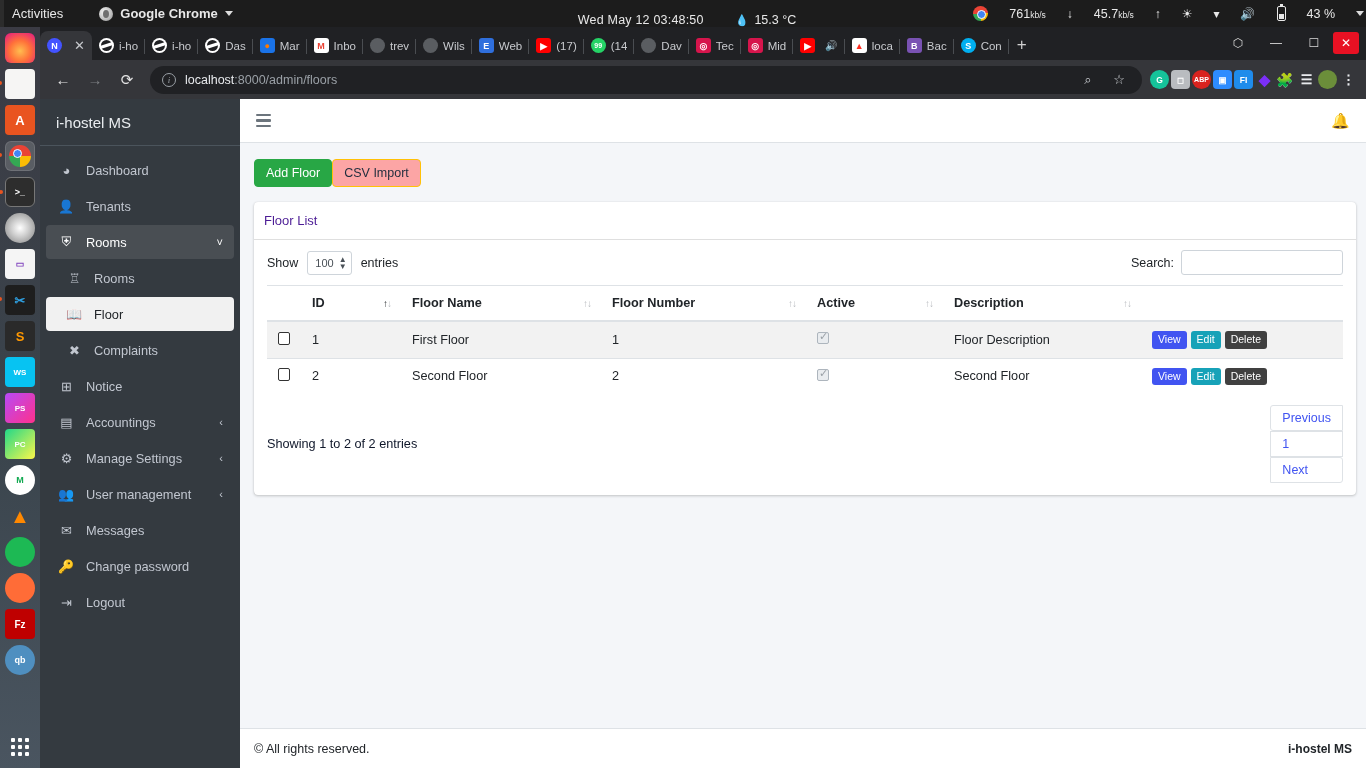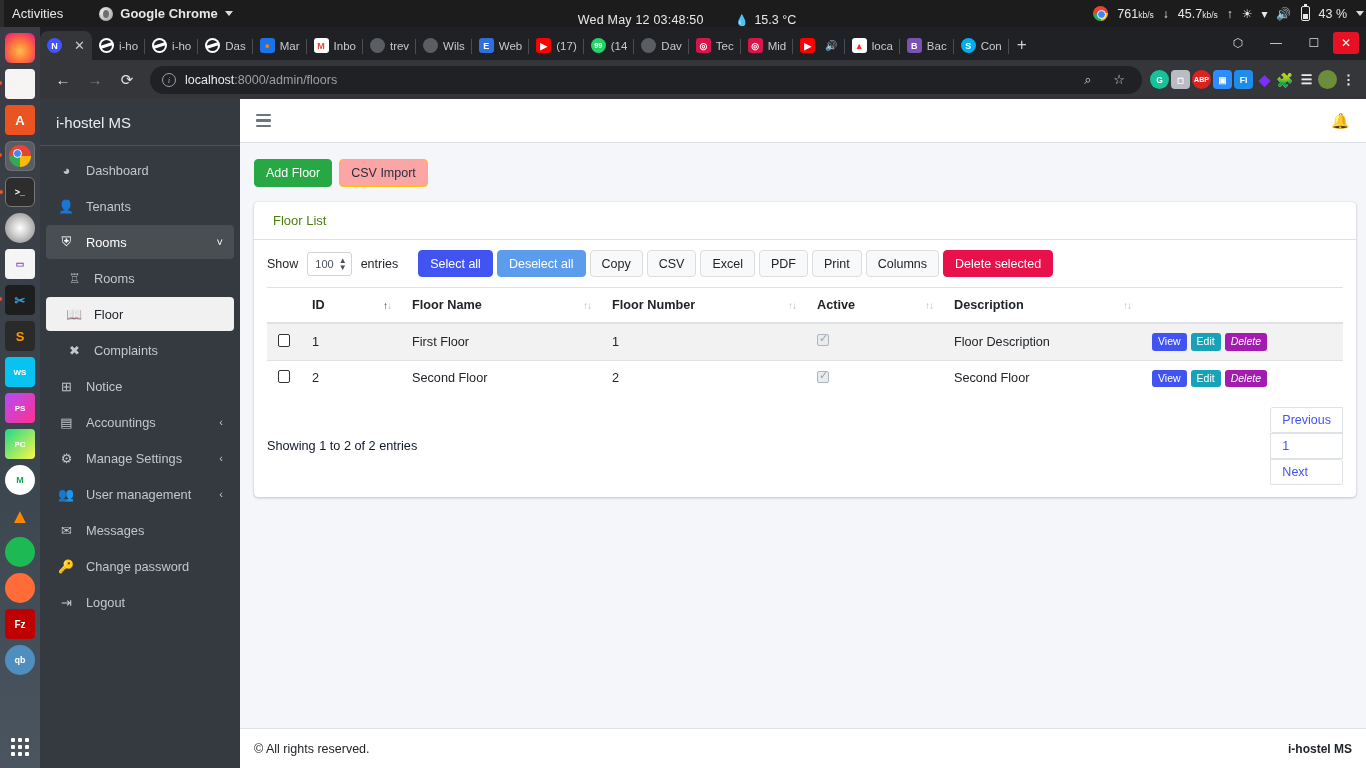--- a/index.html
+++ b/index.html
@@ -32,21 +32,21 @@
   .caret-down { width: 0; height: 0; border-left: 4px solid transparent; border-right: 4px solid transparent; border-top: 5px solid #dcdcdc; }
   #gnome-center {
     position: absolute; left: 0; right: 0; top: 0; height: 27px;
     display: flex; align-items: flex-end; justify-content: center; gap: 32px;
     pointer-events: none;
   }
   #gnome-center .clock { font-size: 12.5px; letter-spacing: .2px;}
   #gnome-center .temp { display:flex; align-items:center; gap:5px; font-size: 12.5px;}
   #gnome-right {
     position: absolute; right: 6px; top: 0; height: 27px;
-    display: flex; align-items: center; gap: 9px; font-size: 12.5px;
+    display: flex; align-items: center; gap: 21px; font-size: 12.5px;
   }
   .net-speed { font-size: 12.5px; }
   .net-speed sub { font-size: 8.5px; vertical-align: baseline; }
   .arrow-gl { font-size: 12px; font-weight: bold; }
   .mini-chrome {
     width: 15px; height: 15px; border-radius: 50%;
     background: conic-gradient(#ea4335 0 25%, #fbbc05 25% 50%, #34a853 50% 75%, #ea4335 75% 100%);
     position: relative;
   }
   .mini-chrome::after { content:""; position:absolute; left:4px; top:4px; width:7px; height:7px; border-radius:50%; background:#4285f4; border:1px solid #fff;}
@@ -174,21 +174,21 @@
     height: 28px; padding: 0 11px; border-radius: 4px; font-size: 12.5px;
     color: #fff; border: 1px solid transparent; white-space: nowrap;
   }
   .btn-success { background: #28a745; border-color: #28a745; }
   .btn-warning { background: #fca5a5; border-color: #ffc107; color: #1f2d3d; }
   .card {
     background: #fff; border-radius: 4px; box-shadow: 0 0 1px rgba(0,0,0,.125), 0 1px 3px rgba(0,0,0,.2);
     margin-top: 15px;
   }
   .card-header {
-    padding: 11px 19px; border-bottom: 1px solid rgba(0,0,0,.125); font-size: 13px; color: #4d7c0f;
+    padding: 11px 10px; border-bottom: 1px solid rgba(0,0,0,.125); font-size: 13px; color: #4c1d95;
   }
   .card-body { padding: 10px 13px 12px 13px; }
   .dt-top { display: flex; align-items: center; justify-content: space-between; margin-bottom: 10px; }
   .dt-left { display: flex; align-items: center; gap: 6px; font-size: 12.5px; color: #212529; }
   .dt-select {
     height: 24px; border: 1px solid #ced4da; border-radius: 3px; background: #fff;
     font-size: 11px; padding: 0 17px 0 7px; color: #495057; position: relative;
     display: inline-flex; align-items: center; font-family: "Liberation Sans", sans-serif;
   }
   .selwrap { position: relative; display: inline-flex; align-items: center; margin: 0 3px; }
@@ -231,21 +231,21 @@
   }
   .cbox.checked-grey::after {
     content: "✓"; position: absolute; left: 1px; top: -3px; font-size: 11px; color: #9aa0a6;
   }
   .act { display: flex; gap: 4px; }
   .act .ab {
     font-size: 10.5px; padding: 2px 6px 3px 6px; border-radius: 3px; color: #fff; line-height: 1.2;
   }
   .ab-view { background: #4154f1; }
   .ab-edit { background: #17a2b8; }
-  .ab-del { background: #a21caf; font-style: italic; }
+  .ab-del { background: #404040; }
   .dt-bottom { display: flex; align-items: center; justify-content: space-between; margin-top: 11px; }
   .dt-info { font-size: 12.7px; color: #0f172a; }
   .pager { display: flex; flex-direction: column; }
   .pager .pg {
     border: 1px solid #dee2e6; padding: 5px 11px; font-size: 12.5px; color: #4154f1;
     margin-left: -1px; background: #fff;
   }
   .pager .pg:first-child { border-radius: 3px 0 0 3px; }
   .pager .pg:last-child { border-radius: 0 3px 3px 0; }
   #footer {
@@ -503,51 +503,44 @@
       <div id="topnav">
         <div class="hamburger">
             <i></i>
             <i></i>
             <i></i>
           </div>
         <div class="bell">🔔</div>
       </div>
 
       <div id="maincard">
-        <div style="display:flex;gap:7px;">
+        <div style="display:flex;">
           <div class="btn btn-success">Add Floor</div>
           <div class="btn btn-warning">CSV Import</div>
         </div>
 
         <div class="card">
           <div class="card-header">Floor List</div>
           <div class="card-body">
 
             <div class="dt-top">
               <div class="dt-left">
                 <span>Show</span>
                 <span class="selwrap">
                   <span class="dt-select">100</span>
                   <span class="arrows">
                       <b>▲</b>
                       <b>▼</b>
                     </span>
                 </span>
                 <span>entries</span>
-                <span class="dtbtns">
-                  <span class="dtbtn primary">Select all</span>
-                  <span class="dtbtn info">Deselect all</span>
-                  <span class="dtbtn">Copy</span>
-                  <span class="dtbtn">CSV</span>
-                  <span class="dtbtn">Excel</span>
-                  <span class="dtbtn">PDF</span>
-                  <span class="dtbtn">Print</span>
-                  <span class="dtbtn">Columns</span>
-                  <span class="dtbtn dangerbtn">Delete selected</span>
-                </span>
+              </div>
+              <div class="dt-search">
+                <span>Search:</span>
+                <input type="text" value="" style="">
               </div>
             </div>
 
             <table class="dt">
               <thead>
                 <tr>
                   <th style="width:34px"></th>
                   <th style="width:100px">
                     <span>ID</span>
                     <span class="sorticon"><span class="up on">↑</span><span class="down">↓</span></span>

